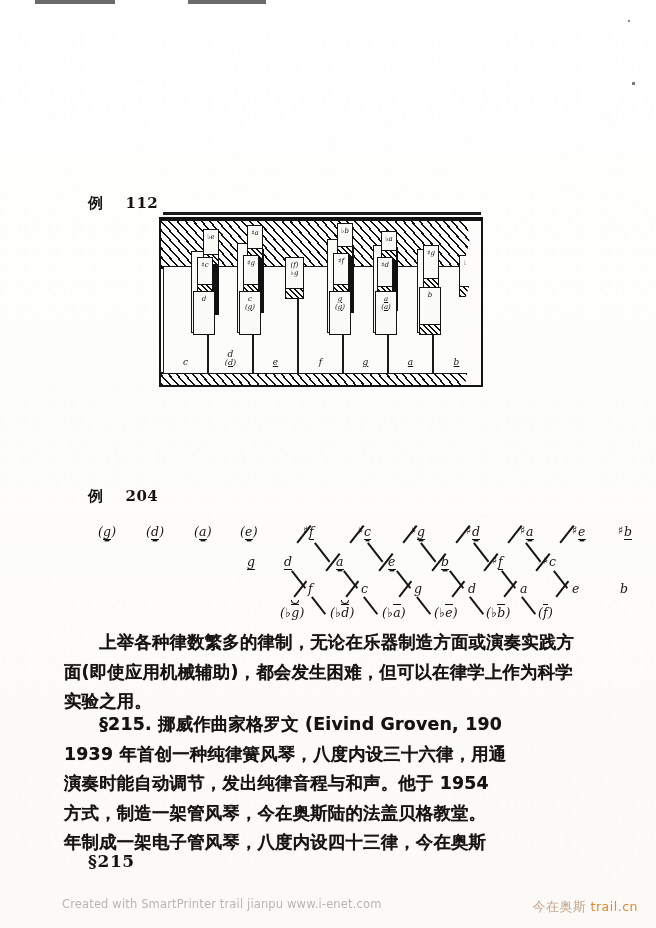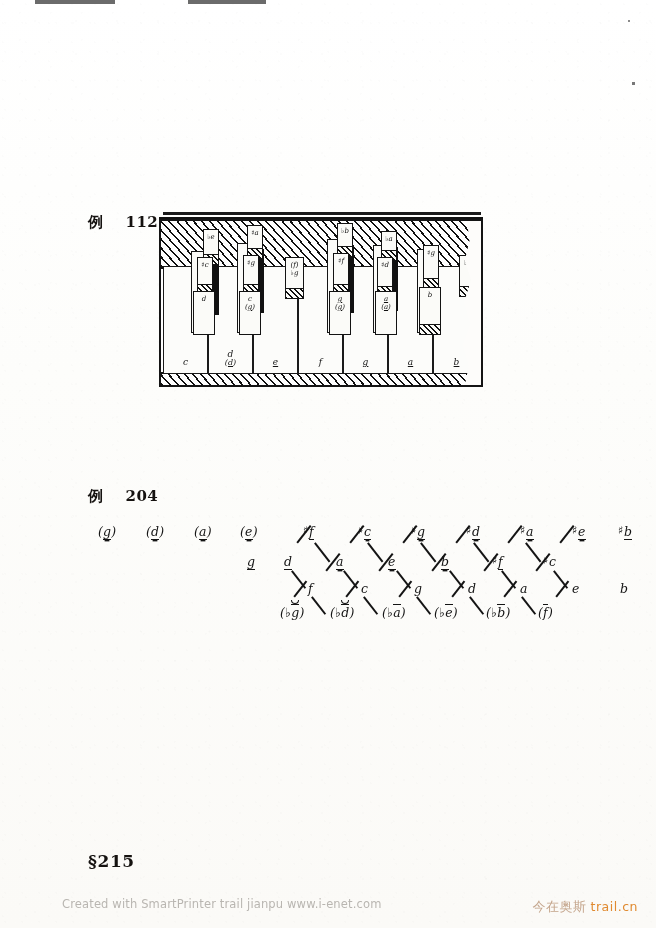--- a/index.html
+++ b/index.html
@@ -46,21 +46,21 @@
   #p2{left:64px;top:409px;width:520px;}
   #p3{left:64px;top:628px;width:520px;}
   #p4{left:64px;top:710px;width:560px;}
 
   
   .excap{
     position:absolute;color:#151210;font-weight:700;
     font-size:15px;font-family:"DejaVu Sans","Liberation Sans",sans-serif;
     letter-spacing:.5px;
   }
-  #ex112{left:88px;top:194px;margin-top:19px;}
+  #ex112{left:88px;top:194px;}
   #ex112 .num{margin-left:22px;font-family:"DejaVu Serif","Liberation Serif",serif;}
   #ex113{left:88px;top:487px;}
   #ex113 .num{margin-left:22px;font-family:"DejaVu Serif","Liberation Serif",serif;}
 
   
   #secfoot{
     position:absolute;left:88px;top:851px;
     font-family:"DejaVu Serif","Liberation Serif",serif;
     font-size:17px;font-weight:700;color:#151210;letter-spacing:.6px;
   }
@@ -354,20 +354,26 @@
     <div class="bond" style="left:268px;top:84px;width:22px;transform:rotate(52deg);"></div>
     <div class="bond" style="left:303px;top:84px;width:20px;transform:rotate(-52deg);"></div>
     <div class="bond" style="left:321px;top:84px;width:22px;transform:rotate(52deg);"></div>
     <div class="bond" style="left:356px;top:84px;width:20px;transform:rotate(-52deg);"></div>
     <div class="bond" style="left:374px;top:84px;width:22px;transform:rotate(52deg);"></div>
     <div class="bond" style="left:408px;top:84px;width:20px;transform:rotate(-52deg);"></div>
     <div class="bond" style="left:426px;top:84px;width:22px;transform:rotate(52deg);"></div>
     <div class="bond" style="left:460px;top:84px;width:20px;transform:rotate(-52deg);"></div>
   </div>
 
+  <div class="para" id="p3">　　上举各种律数繁多的律制，无论在乐器制造方面或演奏实践方面(即使应用机械辅助)，都会发生困难，但可以在律学上作为科学实验之用。</div>
+  <div class="para" id="p4">　　§215. 挪威作曲家格罗文 (Eivind Groven, 190
+1939 年首创一种纯律簧风琴，八度内设三十六律，用通
+演奏时能自动调节，发出纯律音程与和声。他于 1954
+方式，制造一架管风琴，今在奥斯陆的法盖贝格教堂。
+年制成一架电子管风琴，八度内设四十三律，今在奥斯</div>
 
   <div id="secfoot">§215</div>
 </div>
 
 <div id="smartprint">Created with SmartPrinter trail jianpu www.i-enet.com</div>
 <div id="watermark">
   <span>今在奥斯</span><span class="dom">trail.cn</span>
 </div>
 
 </body></html>

